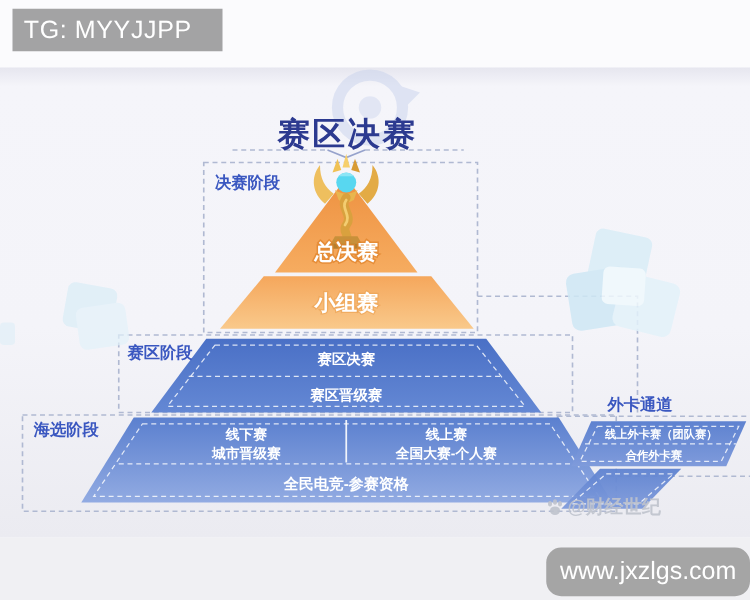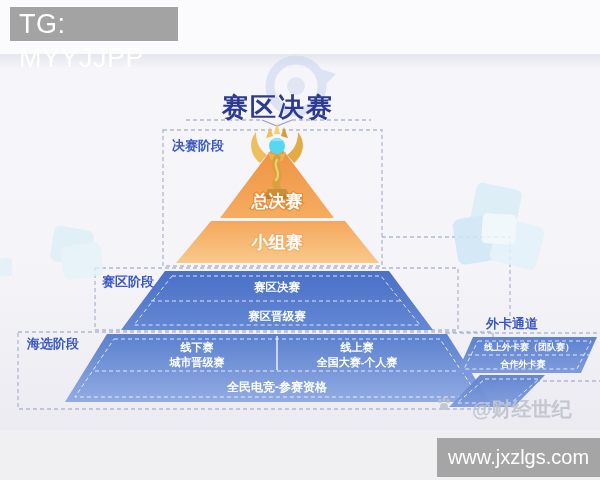--- a/index.html
+++ b/index.html
@@ -20,34 +20,34 @@
   .t17b { font-size:17px; paint-order:stroke; stroke:rgba(236,164,86,.7); stroke-width:2px; }
   .t12  { font-size:11.5px; }
   .t11  { font-size:11px; }
   .t12b { font-size:12px; }
   .t9   { font-size:9px; }
   .dash  { fill:none; stroke:#b0b9d2; stroke-width:1.3; stroke-dasharray:4 3; }
   .wdash { fill:none; stroke:rgba(255,255,255,.8); stroke-width:1; stroke-dasharray:4 3; }
   .wline { fill:none; stroke:rgba(255,255,255,.9); stroke-width:1.4; }
   .tg-badge {
     position:absolute; left:10px; top:7px; width:168px; height:34px; box-sizing:border-box;
-    background:rgba(134,134,134,.75); color:#fff; font-size:27px; line-height:34px;
+    background:rgba(134,134,134,.75); color:#fff; font-size:20px; line-height:34px;
     padding-left:9px; letter-spacing:.5px;
   }
   .site-badge {
     position:absolute; left:437px; top:438px; width:163px; height:39px;
-    background:rgba(148,148,148,.82); color:#fff; font-size:20px; line-height:39px; text-align:center;
+    background:rgba(148,148,148,.82); color:#fff; font-size:20px; line-height:39px; text-align:center;border-radius:12px;
   }
   .page-title {
     position:absolute; left:168px; top:90px; width:220px; text-align:center;
     font-size:26px; font-weight:bold; color:#2c3a90; letter-spacing:2px;
   }
   .watermark {
-    position:absolute; left:436px; top:396px; display:flex; gap:20px;
-    color:#bfc3cd; font-size:20px; font-weight:bold; opacity:.9;
+    position:absolute; left:436px; top:396px; display:flex; align-items:center; gap:2px;
+    color:#bfc3cd; font-size:15px; font-weight:bold; opacity:.9;
   }
 </style>
 </head>
 <body>
 
 <div class="screen">
   <div class="band-content"></div>
   <div class="band-bottom"></div>
 
   <svg class="diagram" width="600" height="480" viewBox="0 0 600 480">

